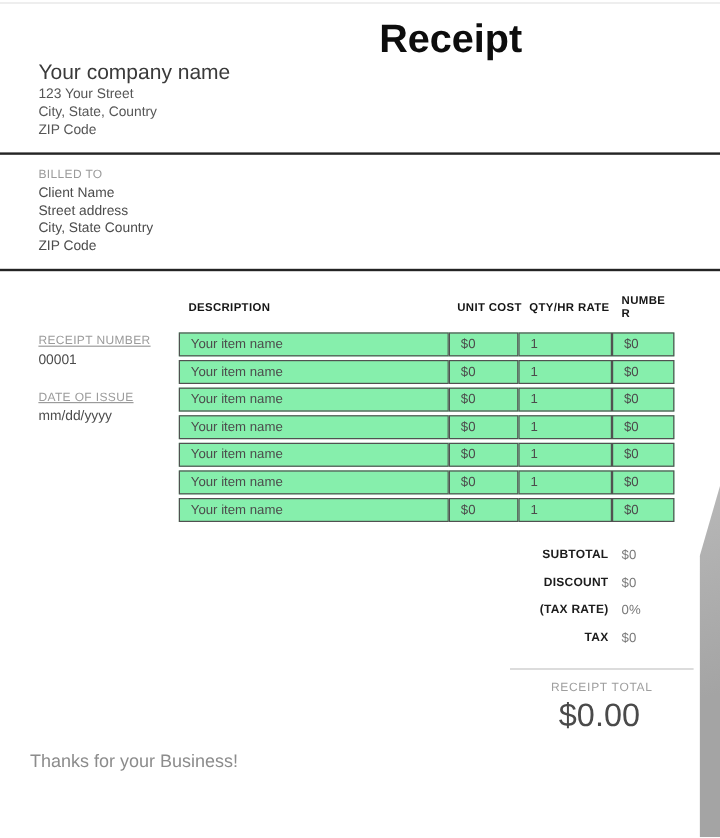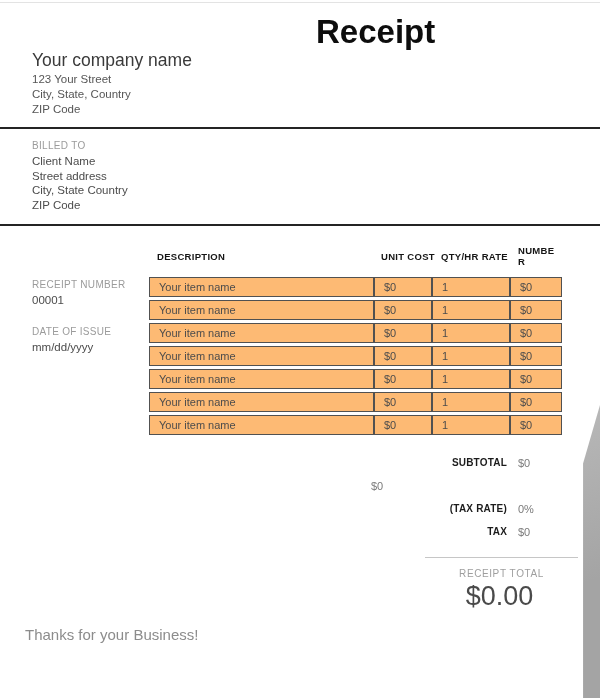--- a/index.html
+++ b/index.html
@@ -11,35 +11,35 @@
   .title{position:absolute;left:316px;top:13px;margin:0;font-size:33px;font-weight:700;color:#0d0d0d;}
   .company-name{position:absolute;left:32px;top:50px;font-size:17.5px;color:#3a3a3a;}
   .company-col{position:absolute;top:72px;font-size:11.5px;line-height:15px;color:#565656;}
   .company-address{left:32px;}
   .company-contact{left:137px;}
   .divider{position:absolute;left:0;width:600px;height:2px;background:#242424;}
   .divider-1{top:127px;}
   .divider-2{top:224px;}
   .billed-label{position:absolute;left:32px;top:140px;font-size:10px;letter-spacing:.3px;color:#9b9b9b;}
   .billed-lines{position:absolute;left:32px;top:154px;font-size:11.5px;line-height:14.6px;color:#4c4c4c;}
-  .side-label{position:absolute;left:32px;font-size:10px;letter-spacing:.3px;color:#9b9b9b;}
+  .side-label{position:absolute;left:32px;font-size:10px;letter-spacing:.3px;color:#9b9b9b;text-decoration:underline;}
   .side-value{position:absolute;left:32px;font-size:11.5px;color:#4c4c4c;}
   .rn-label{top:279px;}
   .rn-value{top:294px;}
   .date-label{top:326px;}
   .date-value{top:341px;}
   .th{position:absolute;font-weight:700;font-size:9.5px;letter-spacing:.3px;color:#151515;}
   .th-desc{left:157px;top:251px;}
   .th-unit{left:381px;top:251px;}
   .th-qty{left:441px;top:251px;text-align:center;}
   .th-amount{left:518px;top:245px;width:42px;line-height:11px;word-break:break-all;}
   .items{position:absolute;left:149px;top:277px;width:413px;}
   .row{display:flex;height:20px;margin-bottom:3px;}
   .cell{
-    box-sizing:border-box;background:#fdba74;border:1px solid #515151;
+    box-sizing:border-box;background:#86efac;border:1px solid #515151;
     font-size:11px;color:#4c4c4c;line-height:18px;padding-left:9px;overflow:hidden;white-space:nowrap;
   }
   .c-desc{width:225px;}
   .c-unit{width:58px;}
   .c-qty{width:78px;}
   .c-amt{width:52px;}
   .totals{position:absolute;left:360px;top:457px;width:200px;}
   .trow{display:flex;height:23px;}
   .tlabel{width:147px;text-align:right;font-weight:700;font-size:10px;letter-spacing:.2px;color:#1c1c1c;}
   .tvalue{margin-left:11px;font-size:11px;color:#7a7a7a;}
@@ -135,20 +135,21 @@
       <div class="cell c-amt">$0</div>
     </div>
   </div>
 
   <div class="totals">
     <div class="trow">
       <div class="tlabel">SUBTOTAL</div>
       <div class="tvalue">$0</div>
     </div>
     <div class="trow">
+      <div class="tlabel">DISCOUNT</div>
       <div class="tvalue">$0</div>
     </div>
     <div class="trow">
       <div class="tlabel">(TAX RATE)</div>
       <div class="tvalue">0%</div>
     </div>
     <div class="trow">
       <div class="tlabel">TAX</div>
       <div class="tvalue">$0</div>
     </div>

